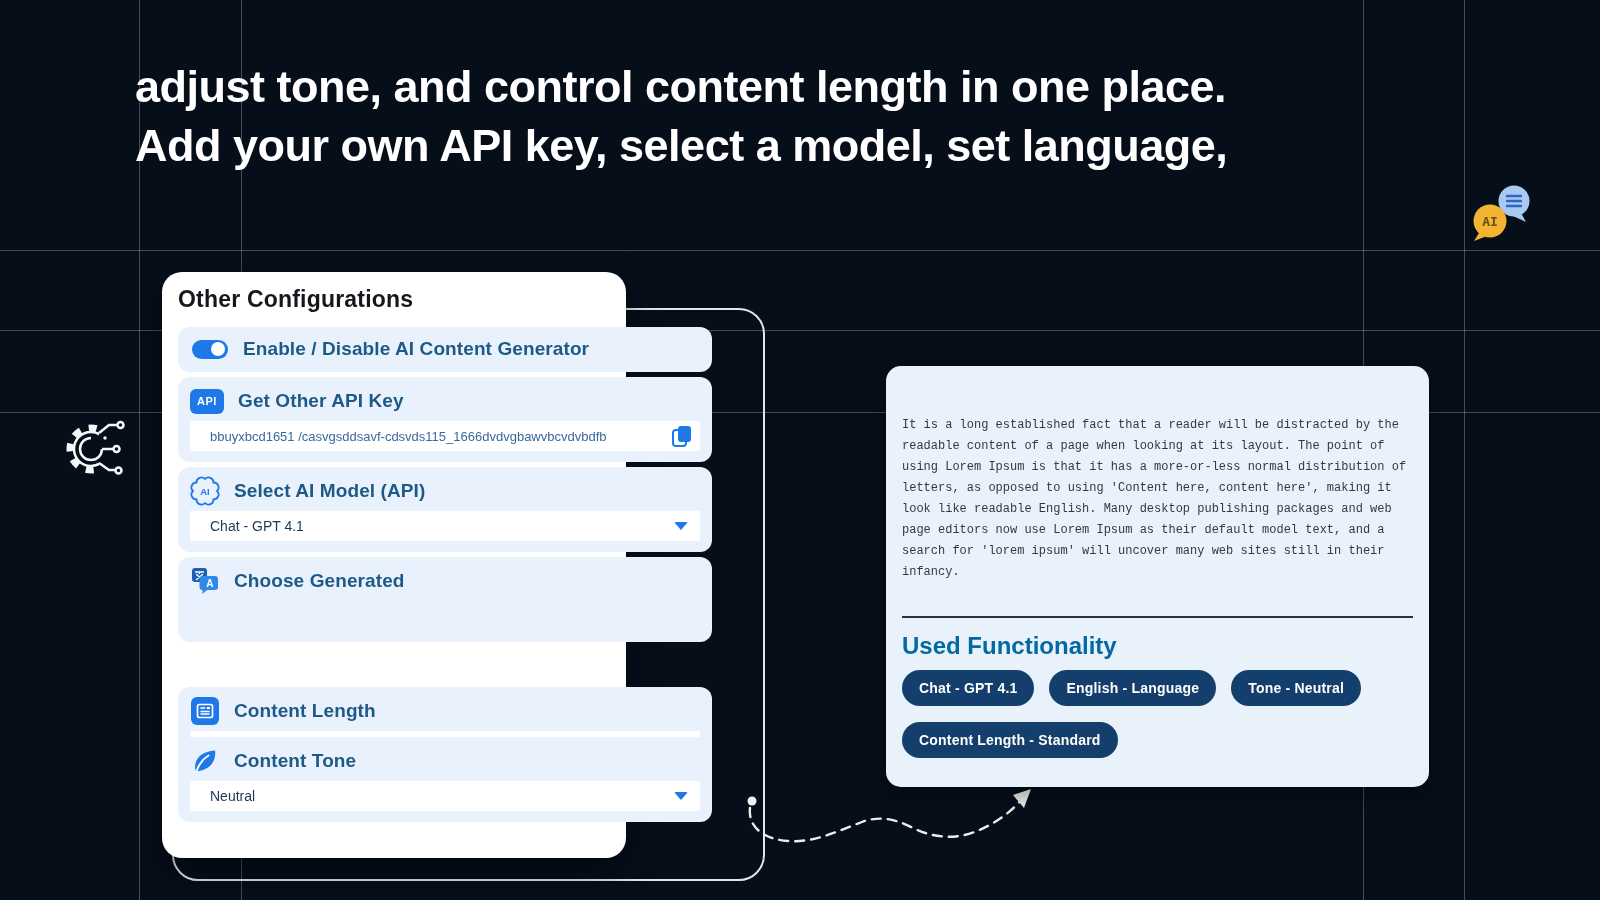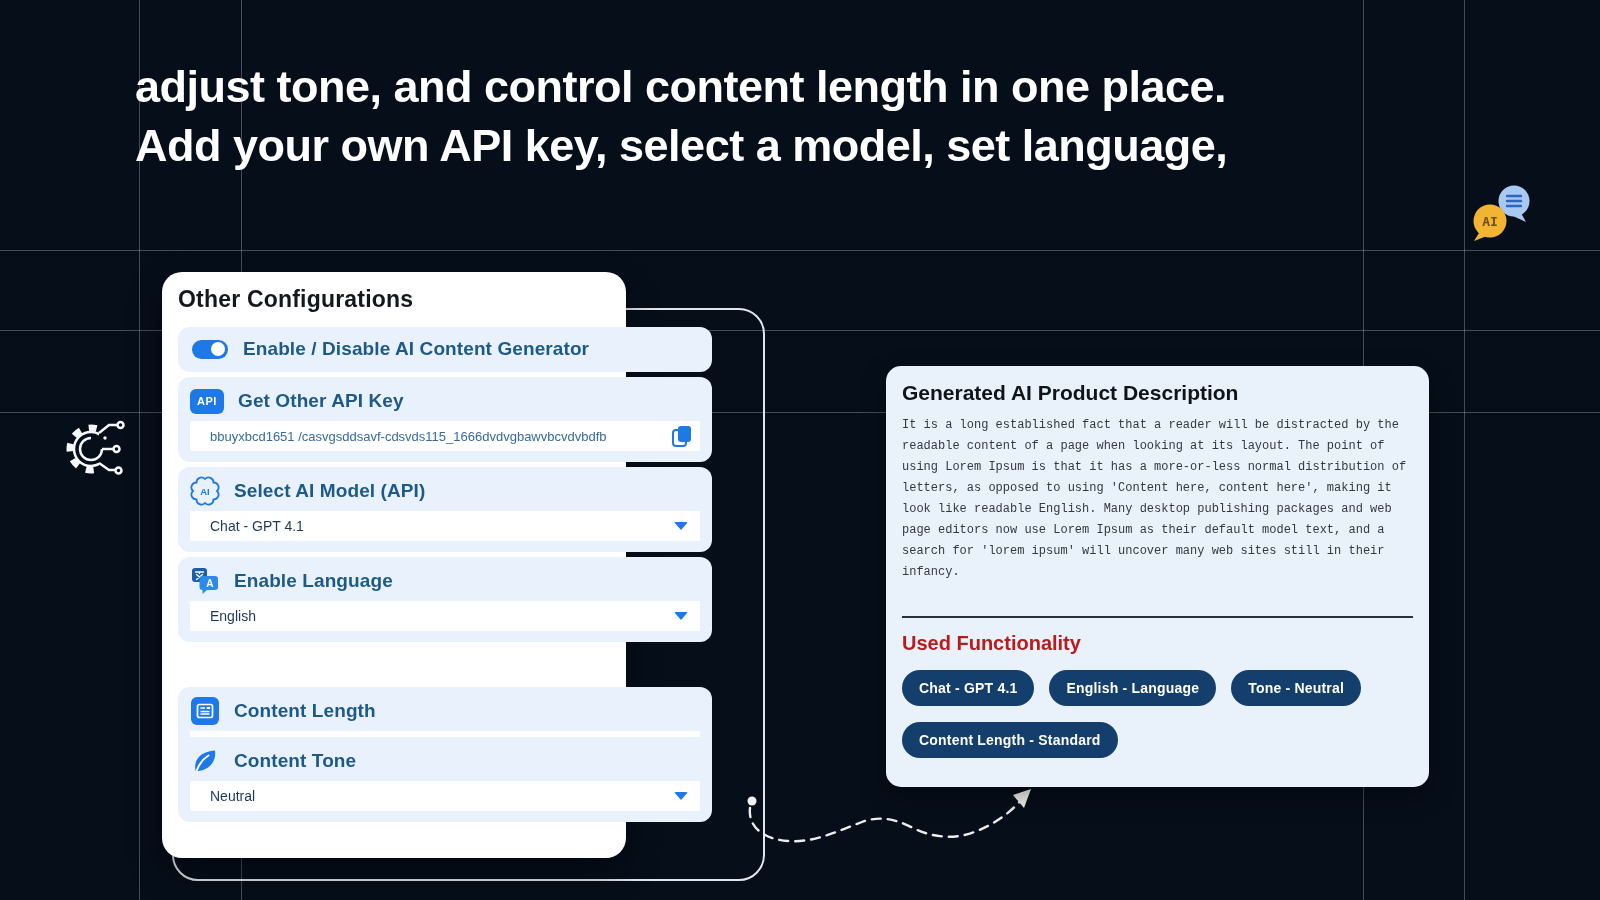--- a/index.html
+++ b/index.html
@@ -88,21 +88,21 @@
     position:absolute; left:886px; top:366px; width:543px; height:421px;
     background:var(--result-bg,#e9f1fa); border-radius:15px; z-index:4;
     box-shadow:0 10px 26px rgba(0,0,0,0.35);
   }
   .result-title { position:absolute; left:16px; top:15px; font-size:21px; font-weight:700; color:#101418; }
   .result-body {
     position:absolute; left:16px; top:49px; width:513px;
     font-size:12px; line-height:21px; color:var(--paragraph,#343941);font-family:Liberation Mono, monospace;
   }
   .result-divider { position:absolute; left:16px; top:250px; width:511px; border-top:2px solid #2c3137; }
-  .result-subtitle { position:absolute; left:16px; top:266px; font-size:20px; font-weight:700; color:#b91c1c; }
+  .result-subtitle { position:absolute; left:16px; top:266px; font-size:24px; font-weight:700; color:#0369a1; }
   .badges { position:absolute; left:16px; top:304px; width:522px; display:flex; flex-wrap:wrap; gap:16px 15px; }
   .badge {
     background:var(--badge-bg,#143e6b); color:var(--badge-text,#fff);
     font-size:14px; font-weight:700; padding:10px 17px; border-radius:20px;
     letter-spacing:0.2px; white-space:nowrap;
   }
 
   .abs { position:absolute; }
   .z3 { z-index:3; }
 </style>
@@ -206,25 +206,21 @@
   <div class="section sec-lang">
     <div class="sec-head">
       <div class="icon-box">
         <svg width="30" height="30" viewBox="0 0 30 30">
           <rect x="2" y="2" width="15" height="14" rx="3" fill="#1d5fae"></rect>
           <path d="M5.5,6 h8 M9.5,6 v1.5 M6.5,8.5 L12.5,13.5 M12.5,8.5 L6.5,13.5" stroke="#fff" stroke-width="1.4" fill="none" stroke-linecap="round"></path>
           <path d="M15,10 h10 a3,3 0 0 1 3,3 v8 a3,3 0 0 1 -3,3 h-8 l-4.5,4 v-4 a3,3 0 0 1 -3,-3 v-8 a3,3 0 0 1 3,-3 z" fill="#2e8ae8"></path>
           <text x="19.8" y="21.3" text-anchor="middle" font-size="10" font-weight="bold" fill="#fff">A</text>
         </svg>
       </div>
-      <div class="sec-label">Enable Language</div>
-    </div>
-    <div class="field">
-      <span class="field-value">English</span>
-      <span class="chevron"></span>
+      <div class="sec-label">Choose Generated</div>
     </div>
   </div>
 
   <div class="section sec-len">
     <div class="sec-head">
       <div class="icon-box">
         <svg width="28" height="28" viewBox="0 0 28 28">
           <rect width="28" height="28" rx="6" fill="#1e78e8"></rect>
           <rect x="6.5" y="7.5" width="15" height="13" rx="2" fill="none" stroke="#fff" stroke-width="1.7"></rect>
           <path d="M9.5,11 h4.5" stroke="#fff" stroke-width="1.6"></path>
@@ -251,21 +247,20 @@
       <div class="sec-label">Content Tone</div>
     </div>
     <div class="field">
       <span class="field-value">Neutral</span>
       <span class="chevron"></span>
     </div>
   </div>
 </div>
 
 <div class="result-card">
-  <div class="result-title">Generated AI Product Description</div>
   <div class="result-body">It is a long established fact that a reader will be distracted by the  readable content of a page when looking at its layout. The point of  using Lorem Ipsum is that it has a more-or-less normal distribution of  letters, as opposed to using 'Content here, content here', making it  look like readable English. Many desktop publishing packages and web page editors now use Lorem  Ipsum as their default model text, and a search for 'lorem ipsum' will  uncover many web sites still in their infancy.</div>
   <div class="result-divider"></div>
   <div class="result-subtitle">Used Functionality</div>
   <div class="badges">
     <span class="badge">Chat - GPT 4.1</span>
     <span class="badge">English - Language</span>
     <span class="badge">Tone - Neutral</span>
     <span class="badge">Content Length - Standard</span>
   </div>
 </div>

